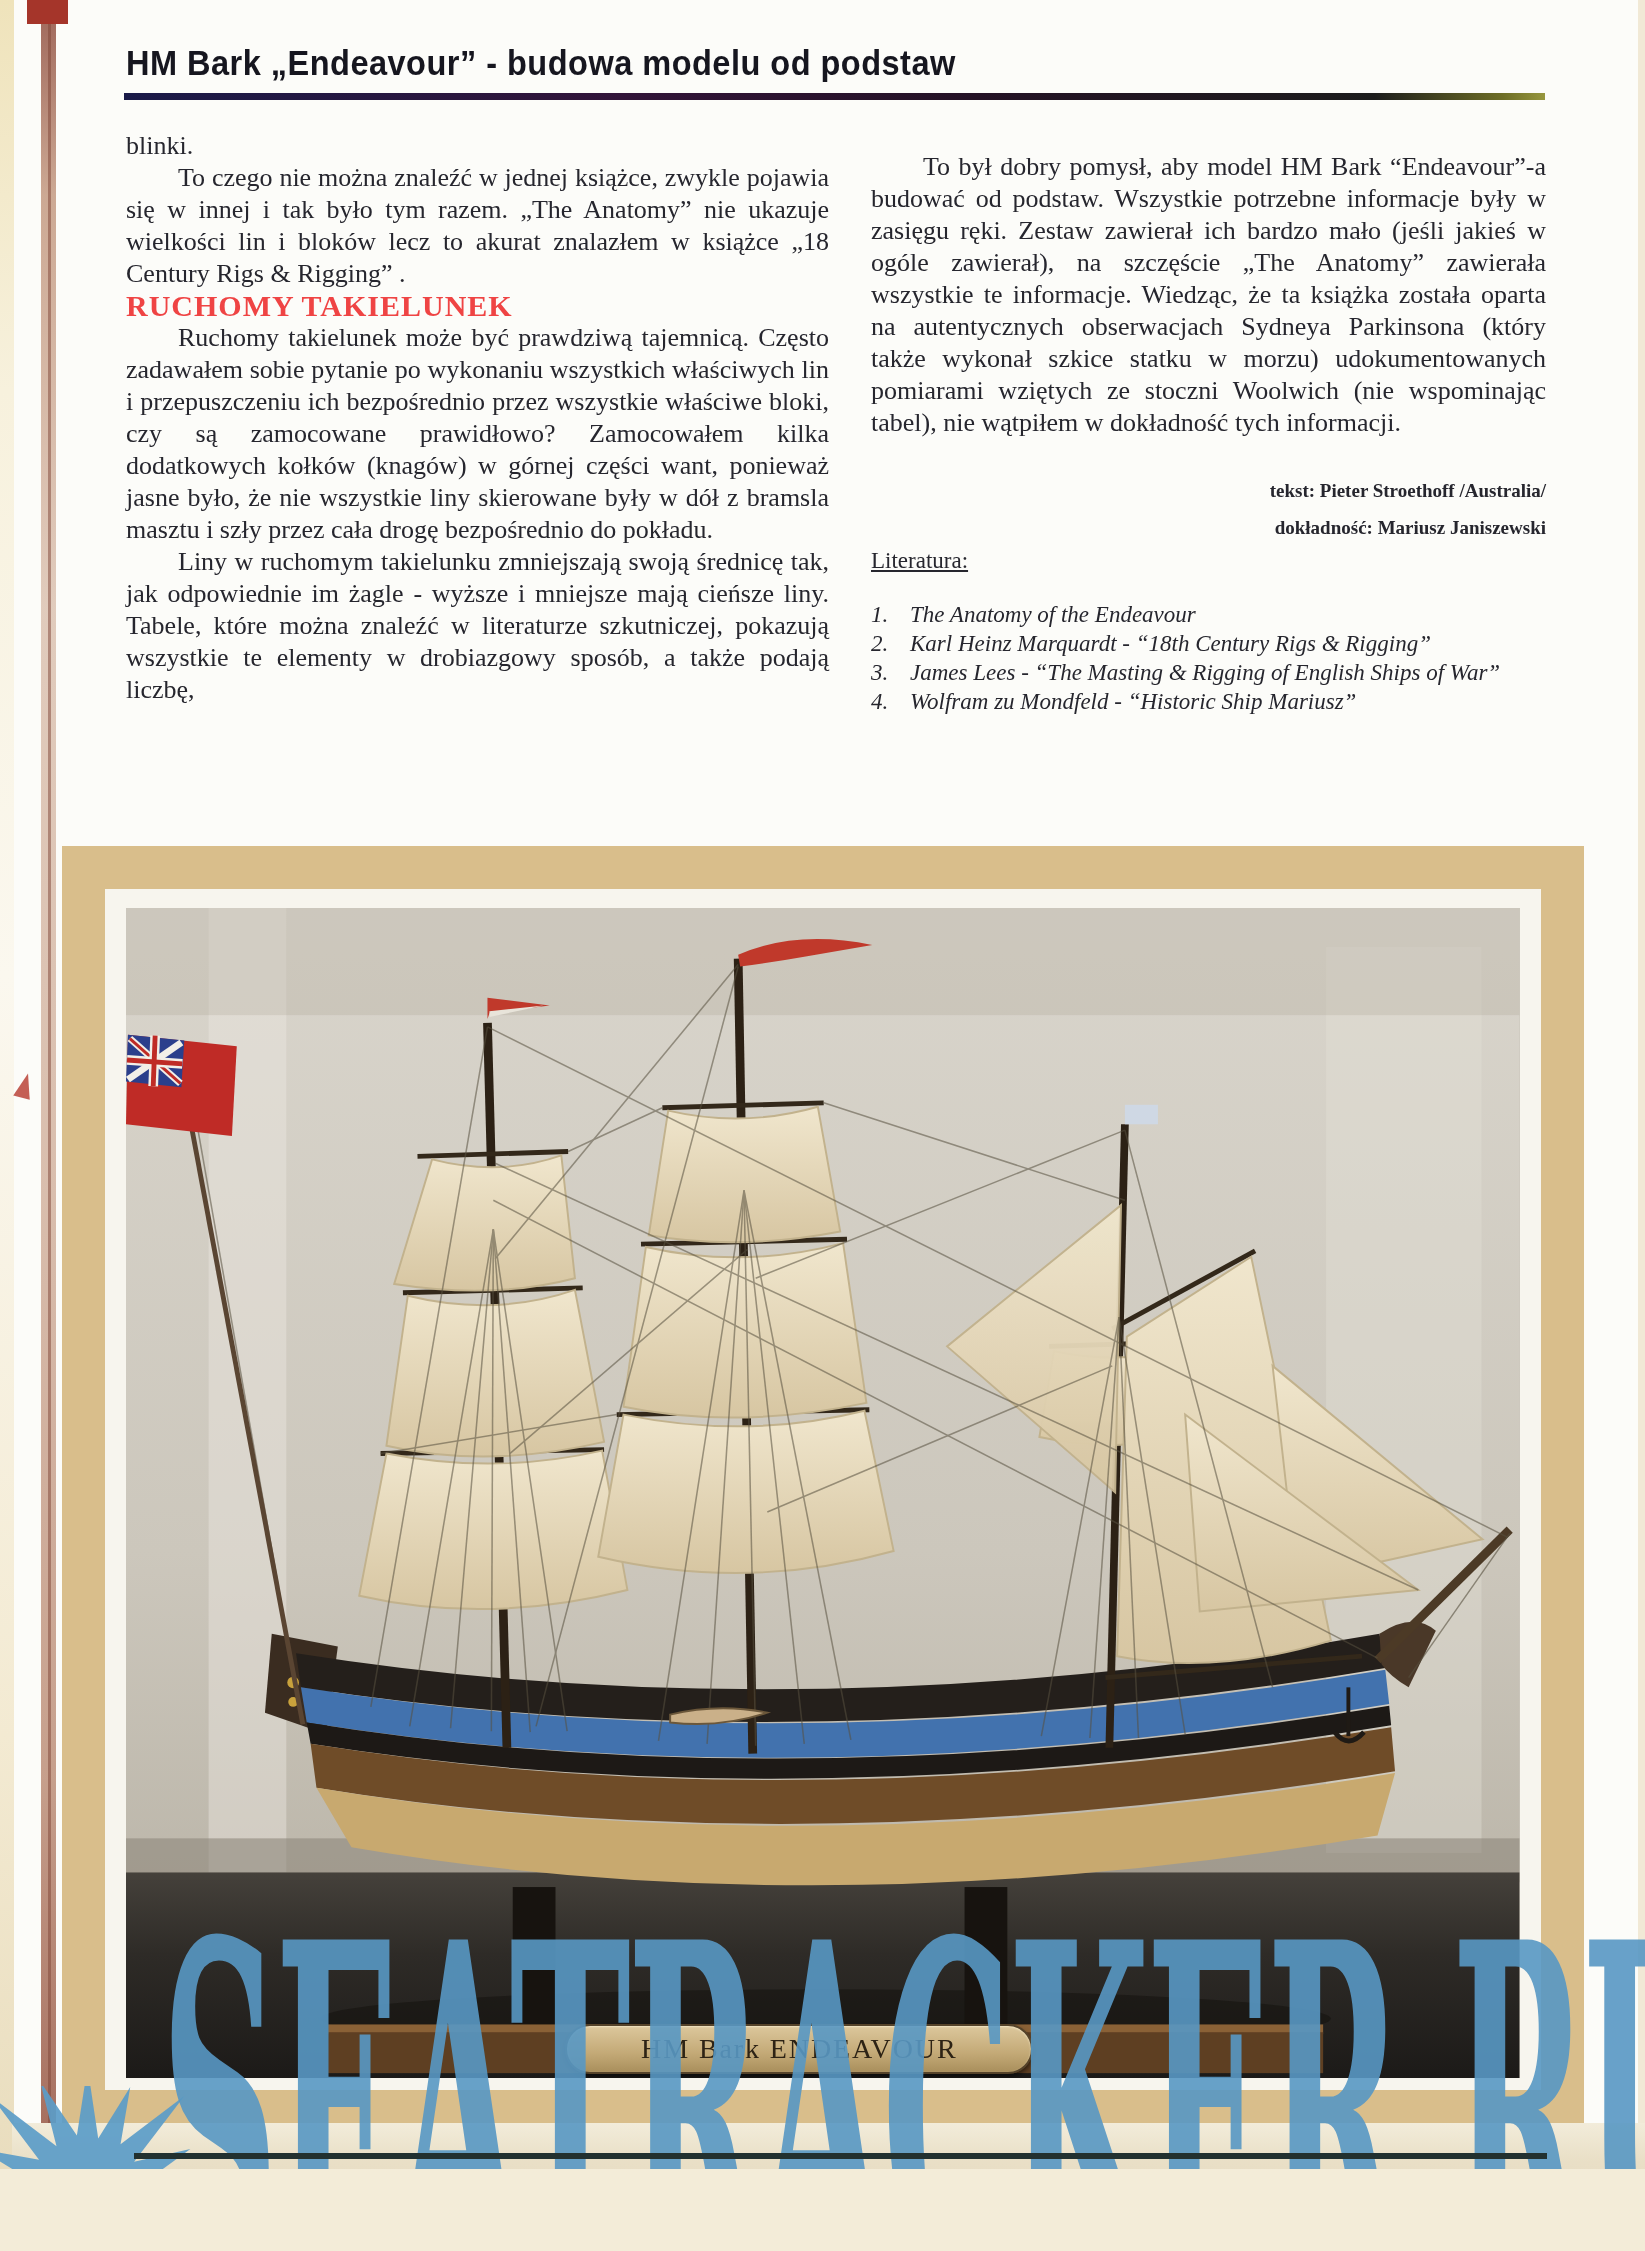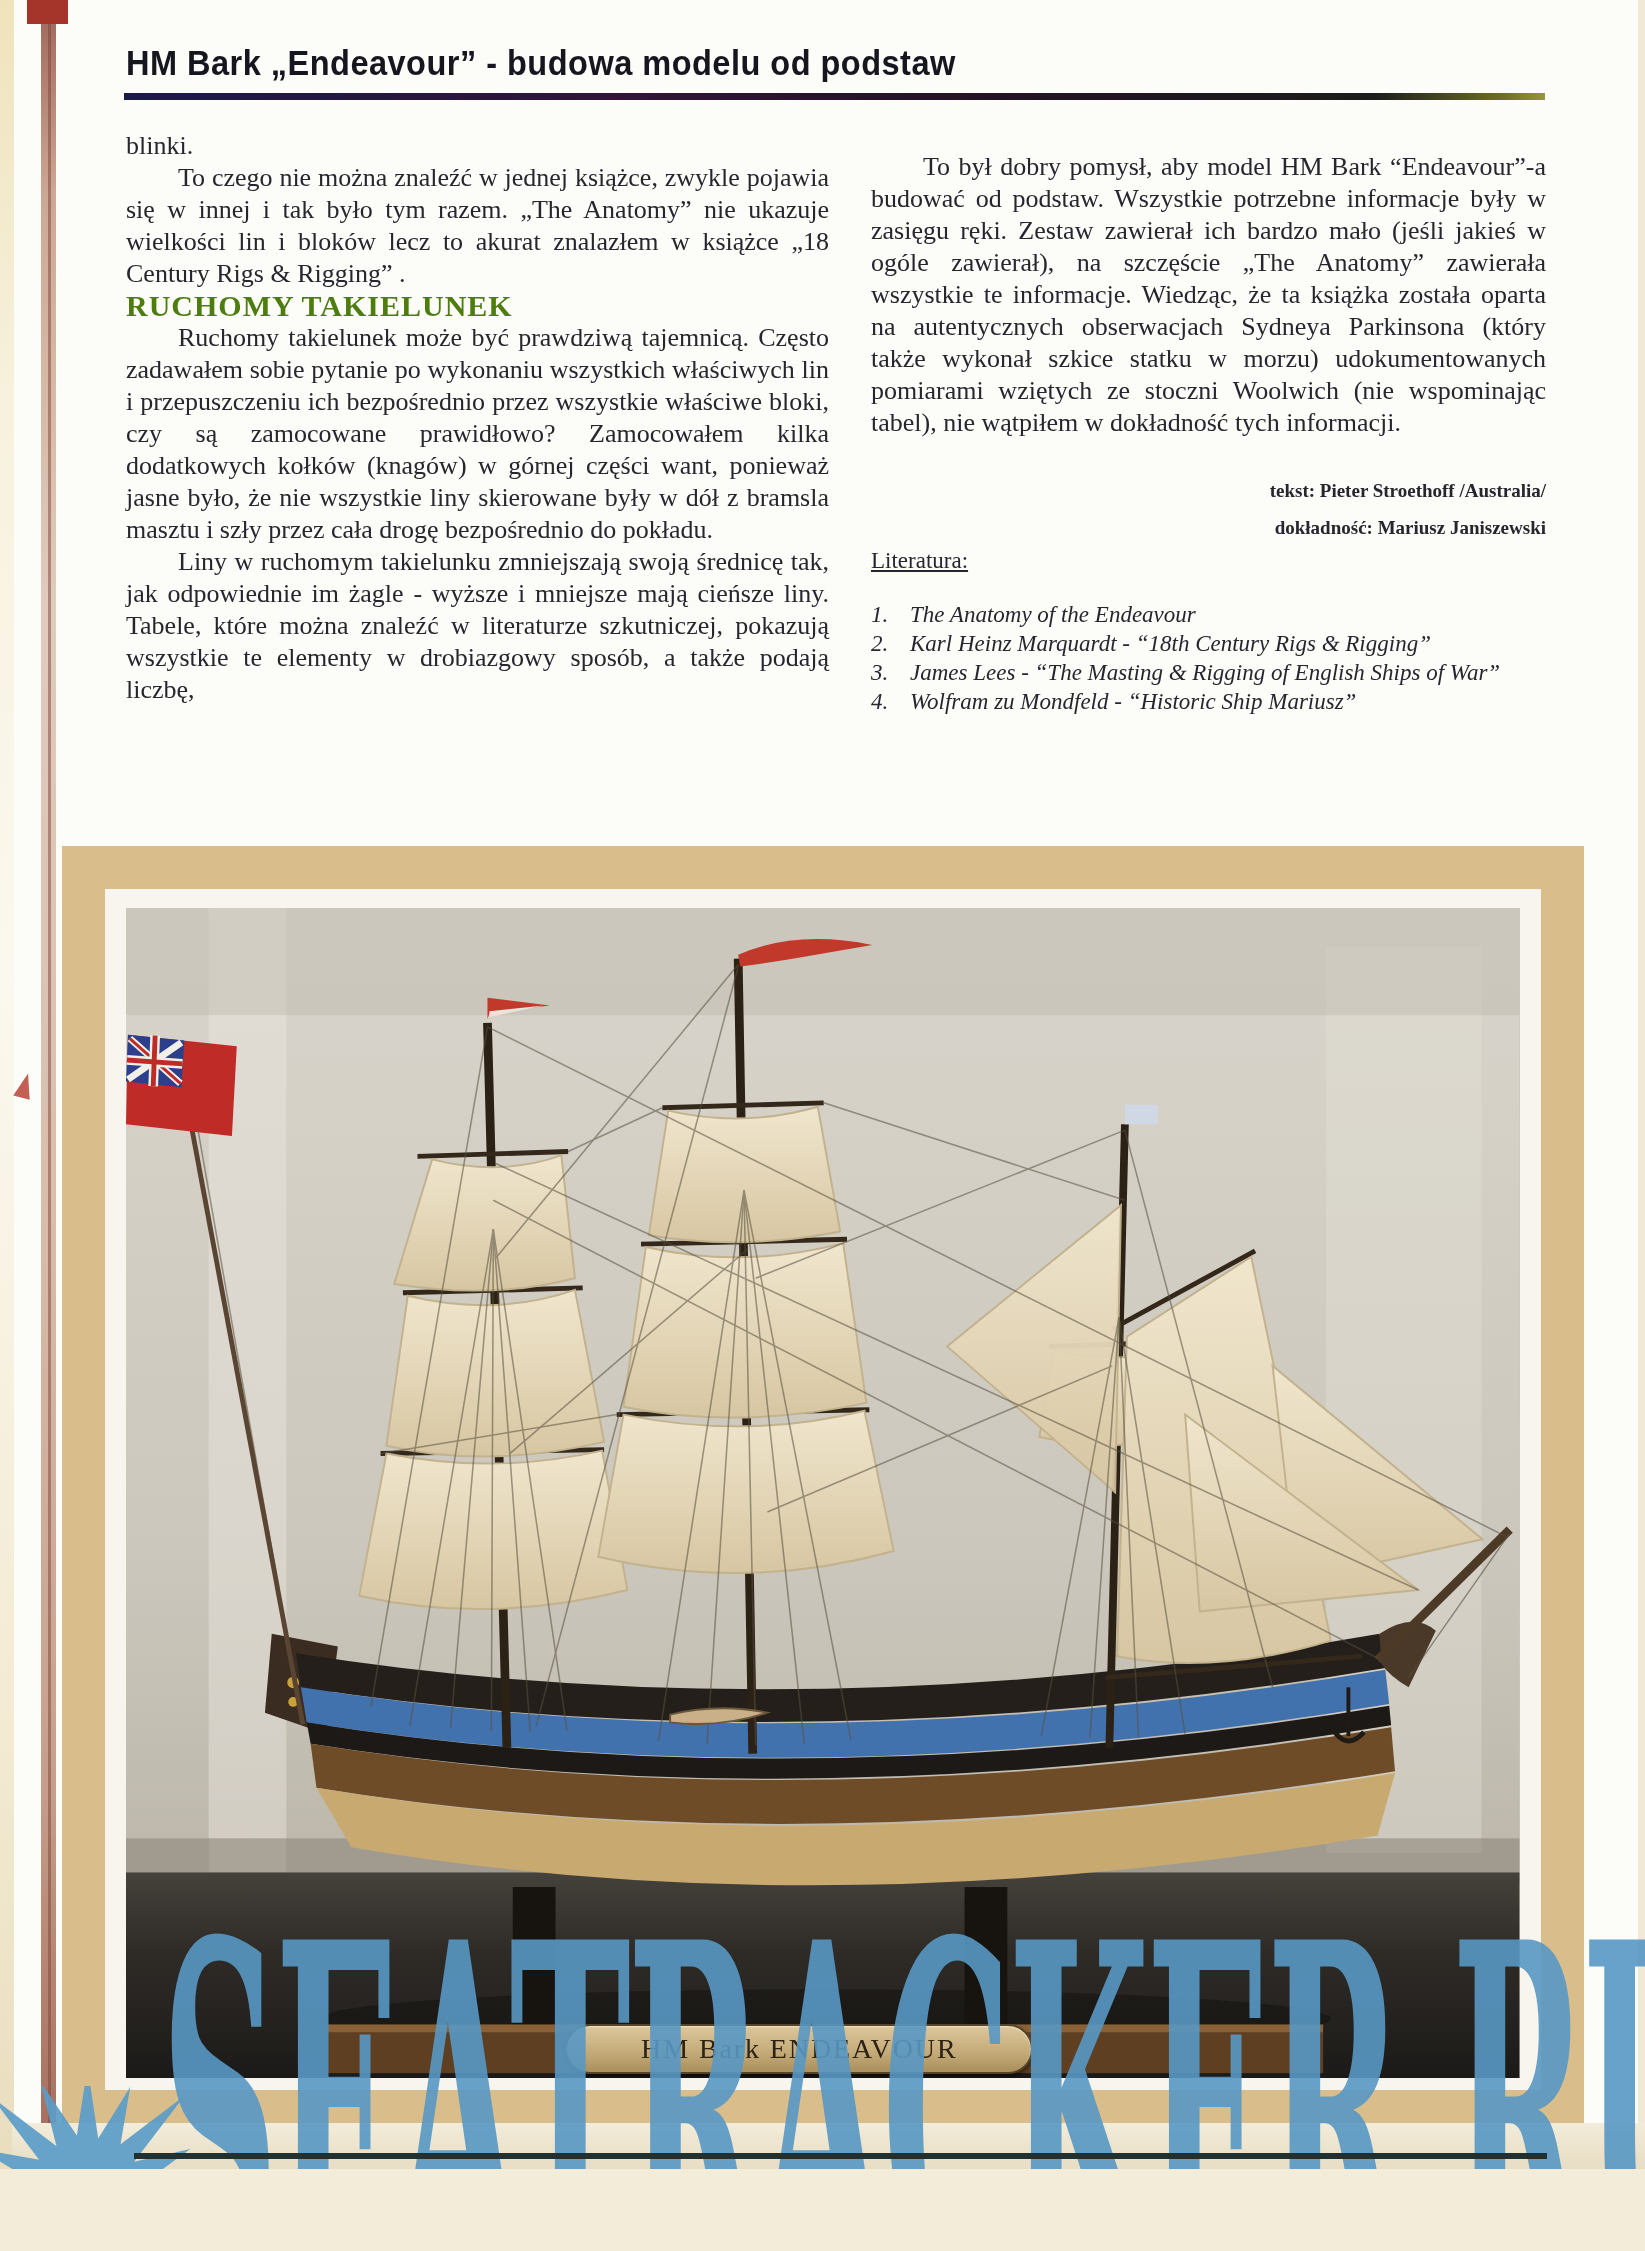--- a/index.html
+++ b/index.html
@@ -25,21 +25,21 @@
     background:linear-gradient(90deg,#1a1a48 0%,#321439 35%,#241225 60%,#1c1c1c 88%,#6d6d26 97%,#97973e 100%);}
 
   
   .col{position:absolute;top:130px;font-size:26px;line-height:32px;text-align:justify;}
   .col-left{left:126px;width:703px;}
   .col-right{left:871px;width:675px;}
   .col p{margin:0;}
   .indent{text-indent:52px;}
   .frag{margin-bottom:0;}
   .section-heading{margin-top:29px;margin-bottom:11.6px;font-weight:bold;font-size:30px;
-    color:#4d7c0f;letter-spacing:1px;text-align:left;}
+    color:#ef4444;letter-spacing:1px;text-align:left;}
   .credits{margin-top:33px;text-align:right;font-weight:bold;font-size:19px;line-height:37px;}
   .lit-label{margin-top:19.4px;font-size:23px;line-height:29px;text-align:left;}
   .lit-label span{text-decoration:underline;}
   .lit-list{margin-top:25px;font-style:italic;font-size:23px;line-height:29px;text-align:left;}
   .lit-item{display:flex;}
   .lit-num{width:39px;flex:none;}
 
   
   .photo-frame{position:absolute;left:62px;top:846px;width:1522px;height:1277px;
     background:#d9be8b;padding:43px 43px 33px;box-sizing:border-box;}

